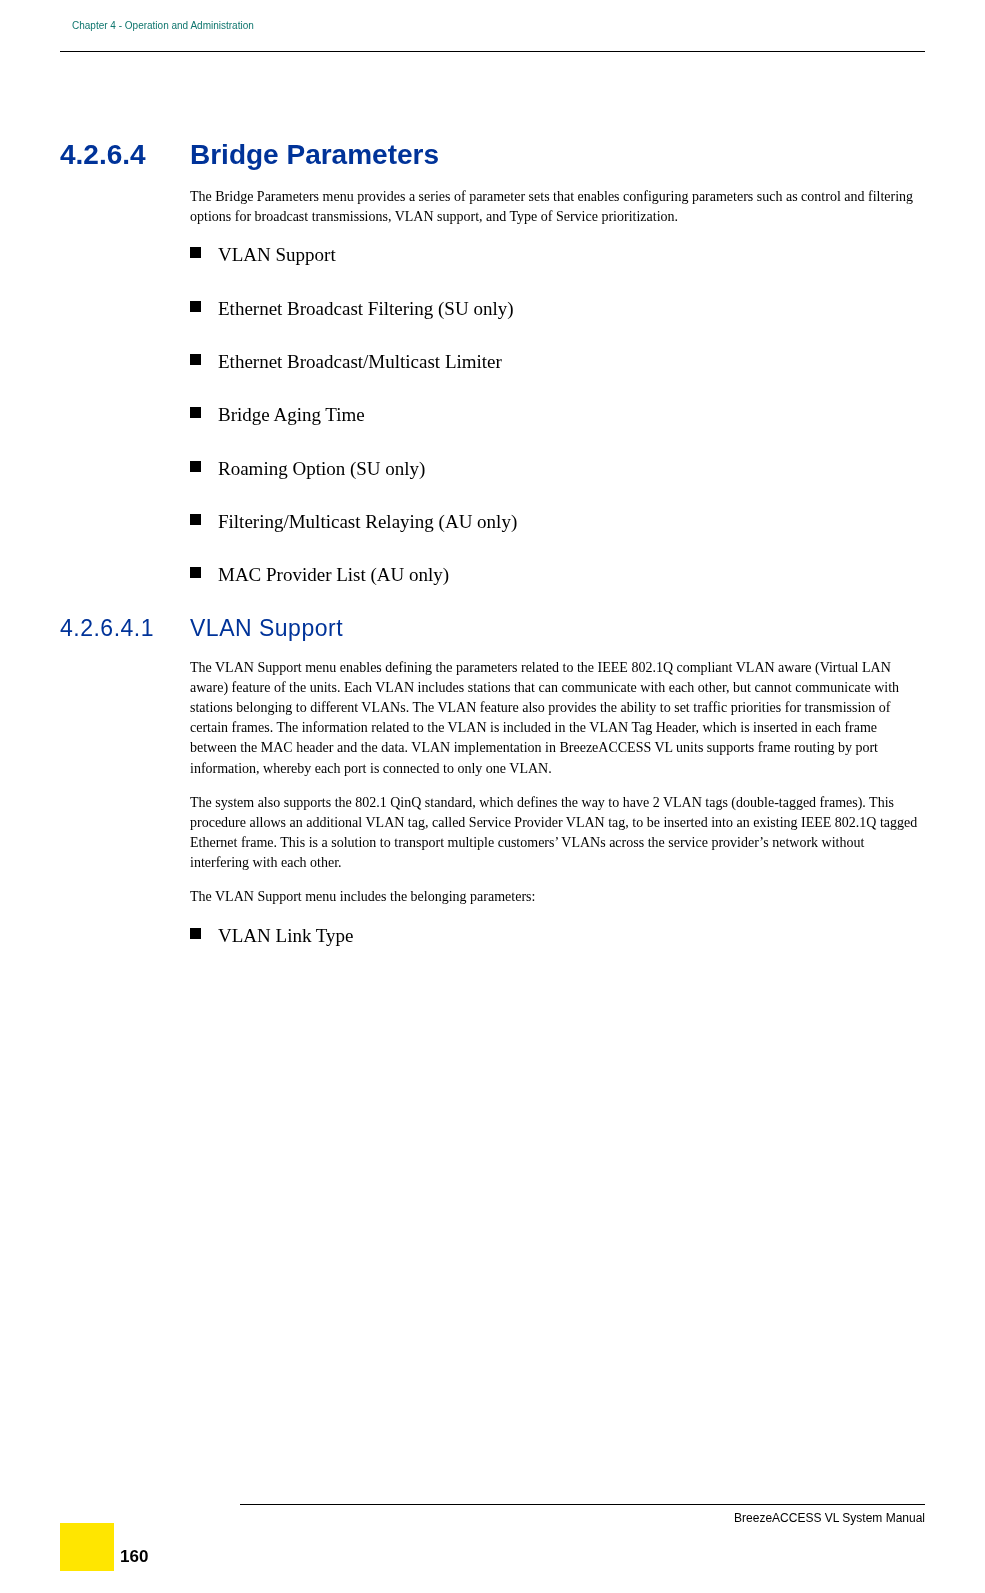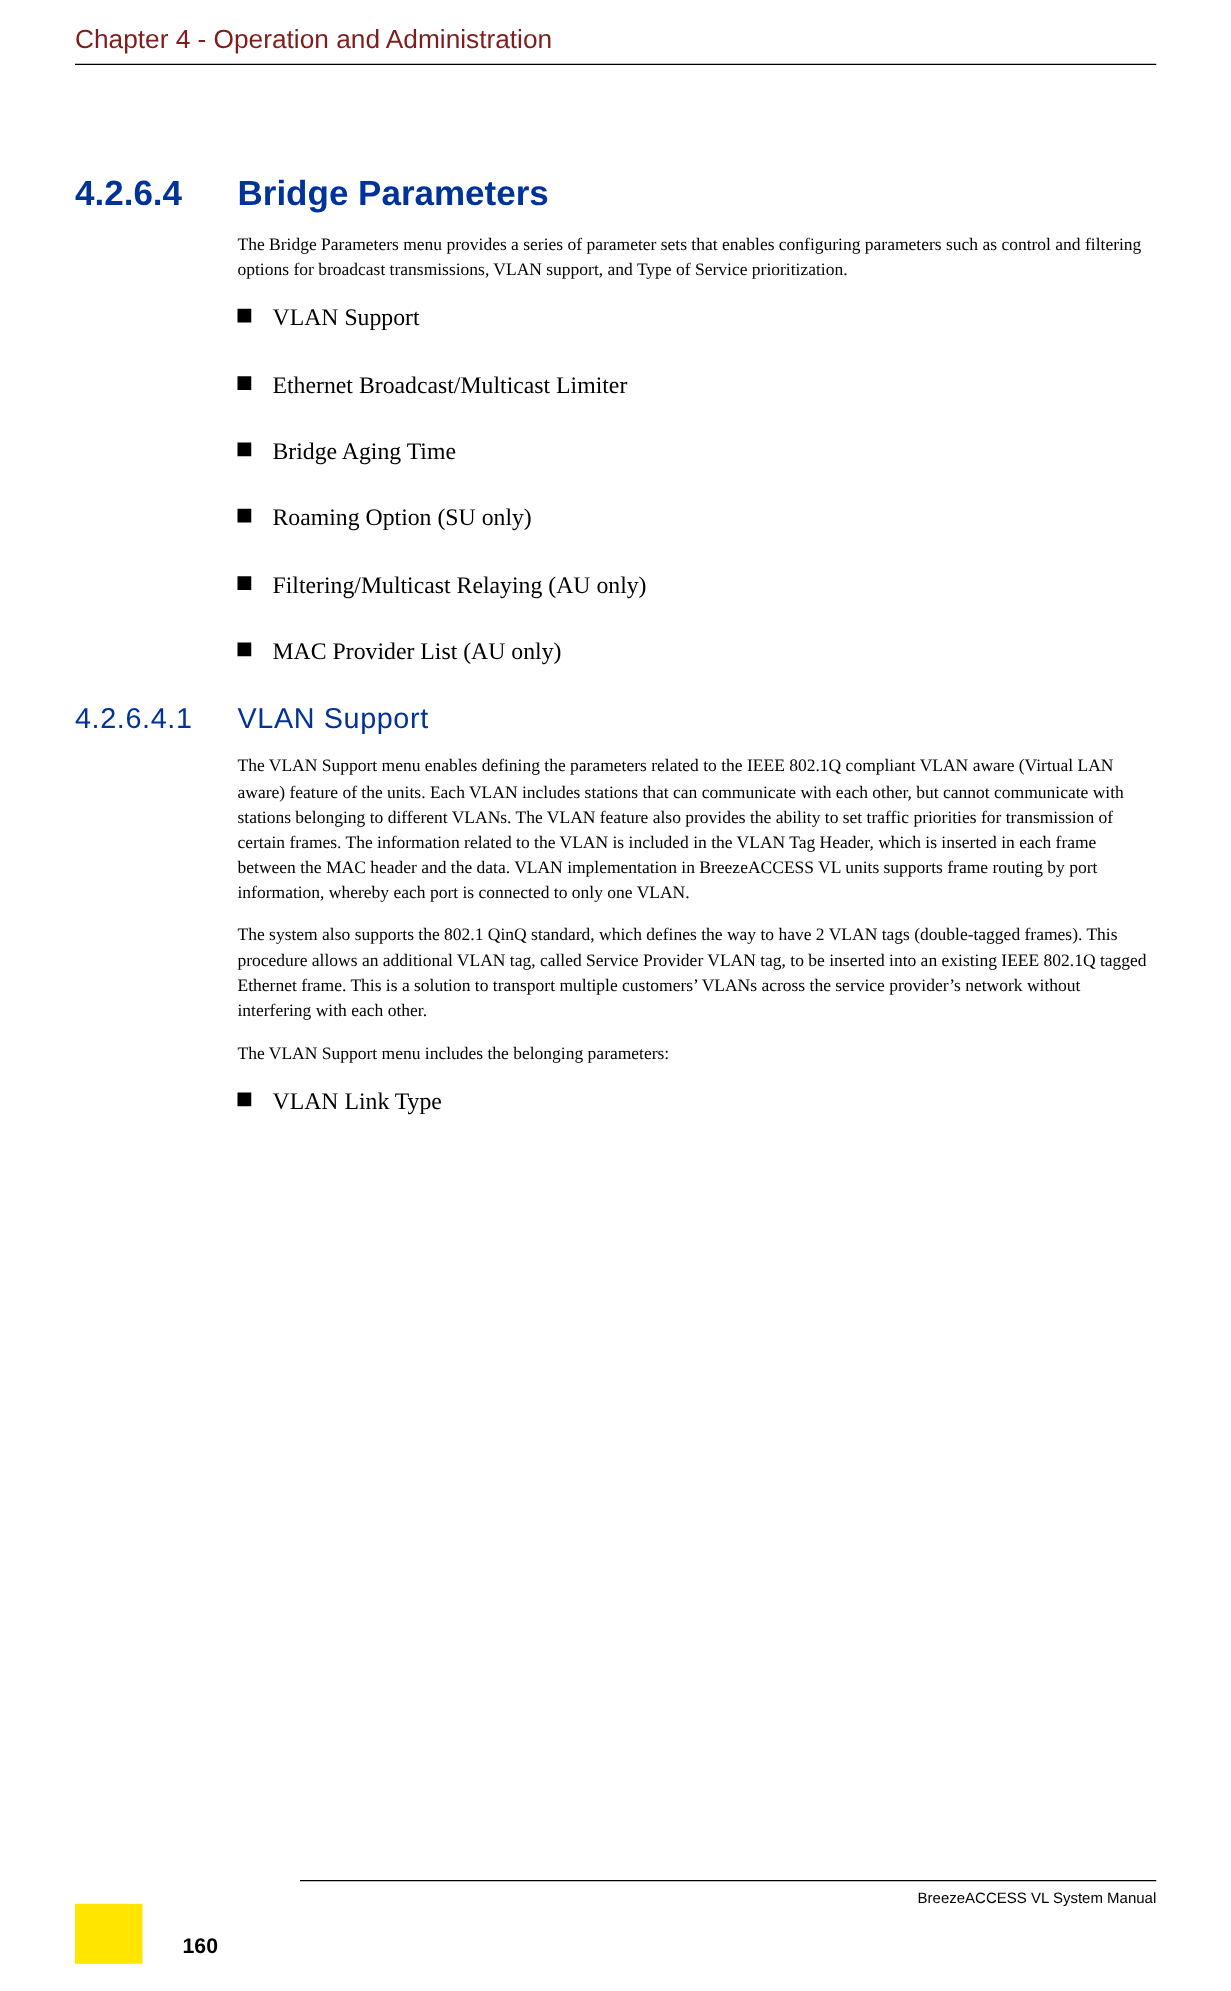--- a/index.html
+++ b/index.html
@@ -15,25 +15,25 @@
   }
   .page {
     width: 985px;
     height: 1593px;
     position: relative;
     box-sizing: border-box;
   }
   .running-header {
     position: absolute;
     top: 20px;
-    left: 60px;
+    left: 72px;
     right: 60px;
     font-family: Arial, Helvetica, sans-serif;
-    font-size: 21px;
-    color: #7f1d1d;
+    font-size: 10px;
+    color: #0f766e;
   }
   .hr-top {
     position: absolute;
     top: 43px;
     left: 60px;
     right: 60px;
     border: none;
     border-top: 1px solid #000;
     height: 0;
   }
@@ -123,21 +123,20 @@
     right: 0;
     top: -4px;
     font-family: Liberation Sans, sans-serif;
     font-size: 12px;
   }
   .page-block {
     position: absolute;
     left: 0;
     bottom: -16px;
     display: flex;
-    gap: 26px;
   }
   .yellow-box {
     width: 54px;
     height: 48px;
     background: #ffe600;
     margin-right: 0;
   }
   .page-num {
     font-family: Arial, Helvetica, sans-serif;
     font-weight: bold;
@@ -160,20 +159,21 @@
     <div class="h-row">
       <span class="h-num h4-num">4.2.6.4</span>
       <span class="h4-title">Bridge Parameters</span>
     </div>
 
     <div class="body-block">
       <p class="para">The Bridge Parameters menu provides a series of parameter sets that enables configuring parameters such as control and filtering options for broadcast transmissions, VLAN support, and Type of Service prioritization.</p>
 
       <ul class="options">
         <li>VLAN Support</li>
+        <li>Ethernet Broadcast Filtering (SU only)</li>
         <li>Ethernet Broadcast/Multicast Limiter</li>
         <li>Bridge Aging Time</li>
         <li>Roaming Option (SU only)</li>
         <li>Filtering/Multicast Relaying (AU only)</li>
         <li>MAC Provider List (AU only)</li>
       </ul>
     </div>
 
     <div class="h-row">
       <span class="h-num-sub h5-num">4.2.6.4.1</span>

